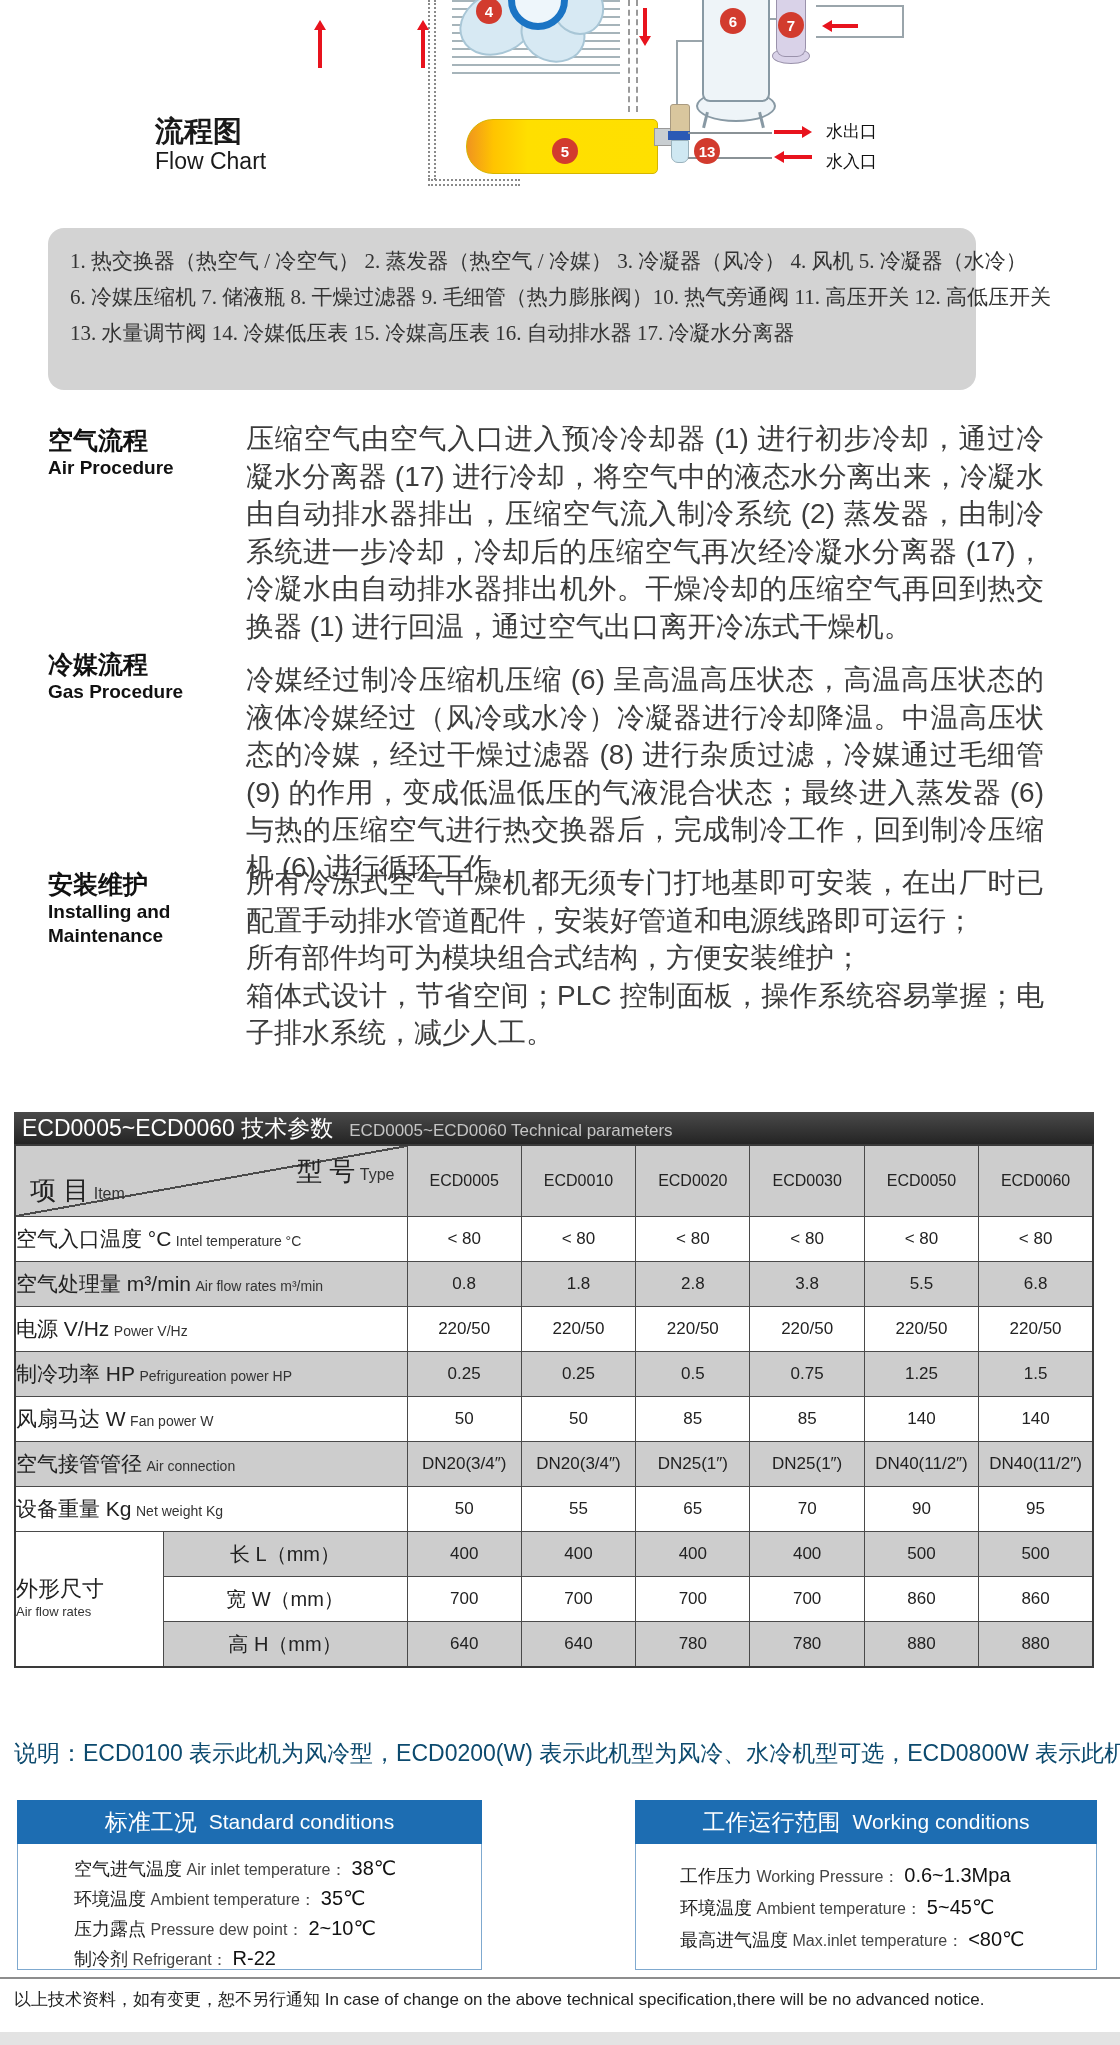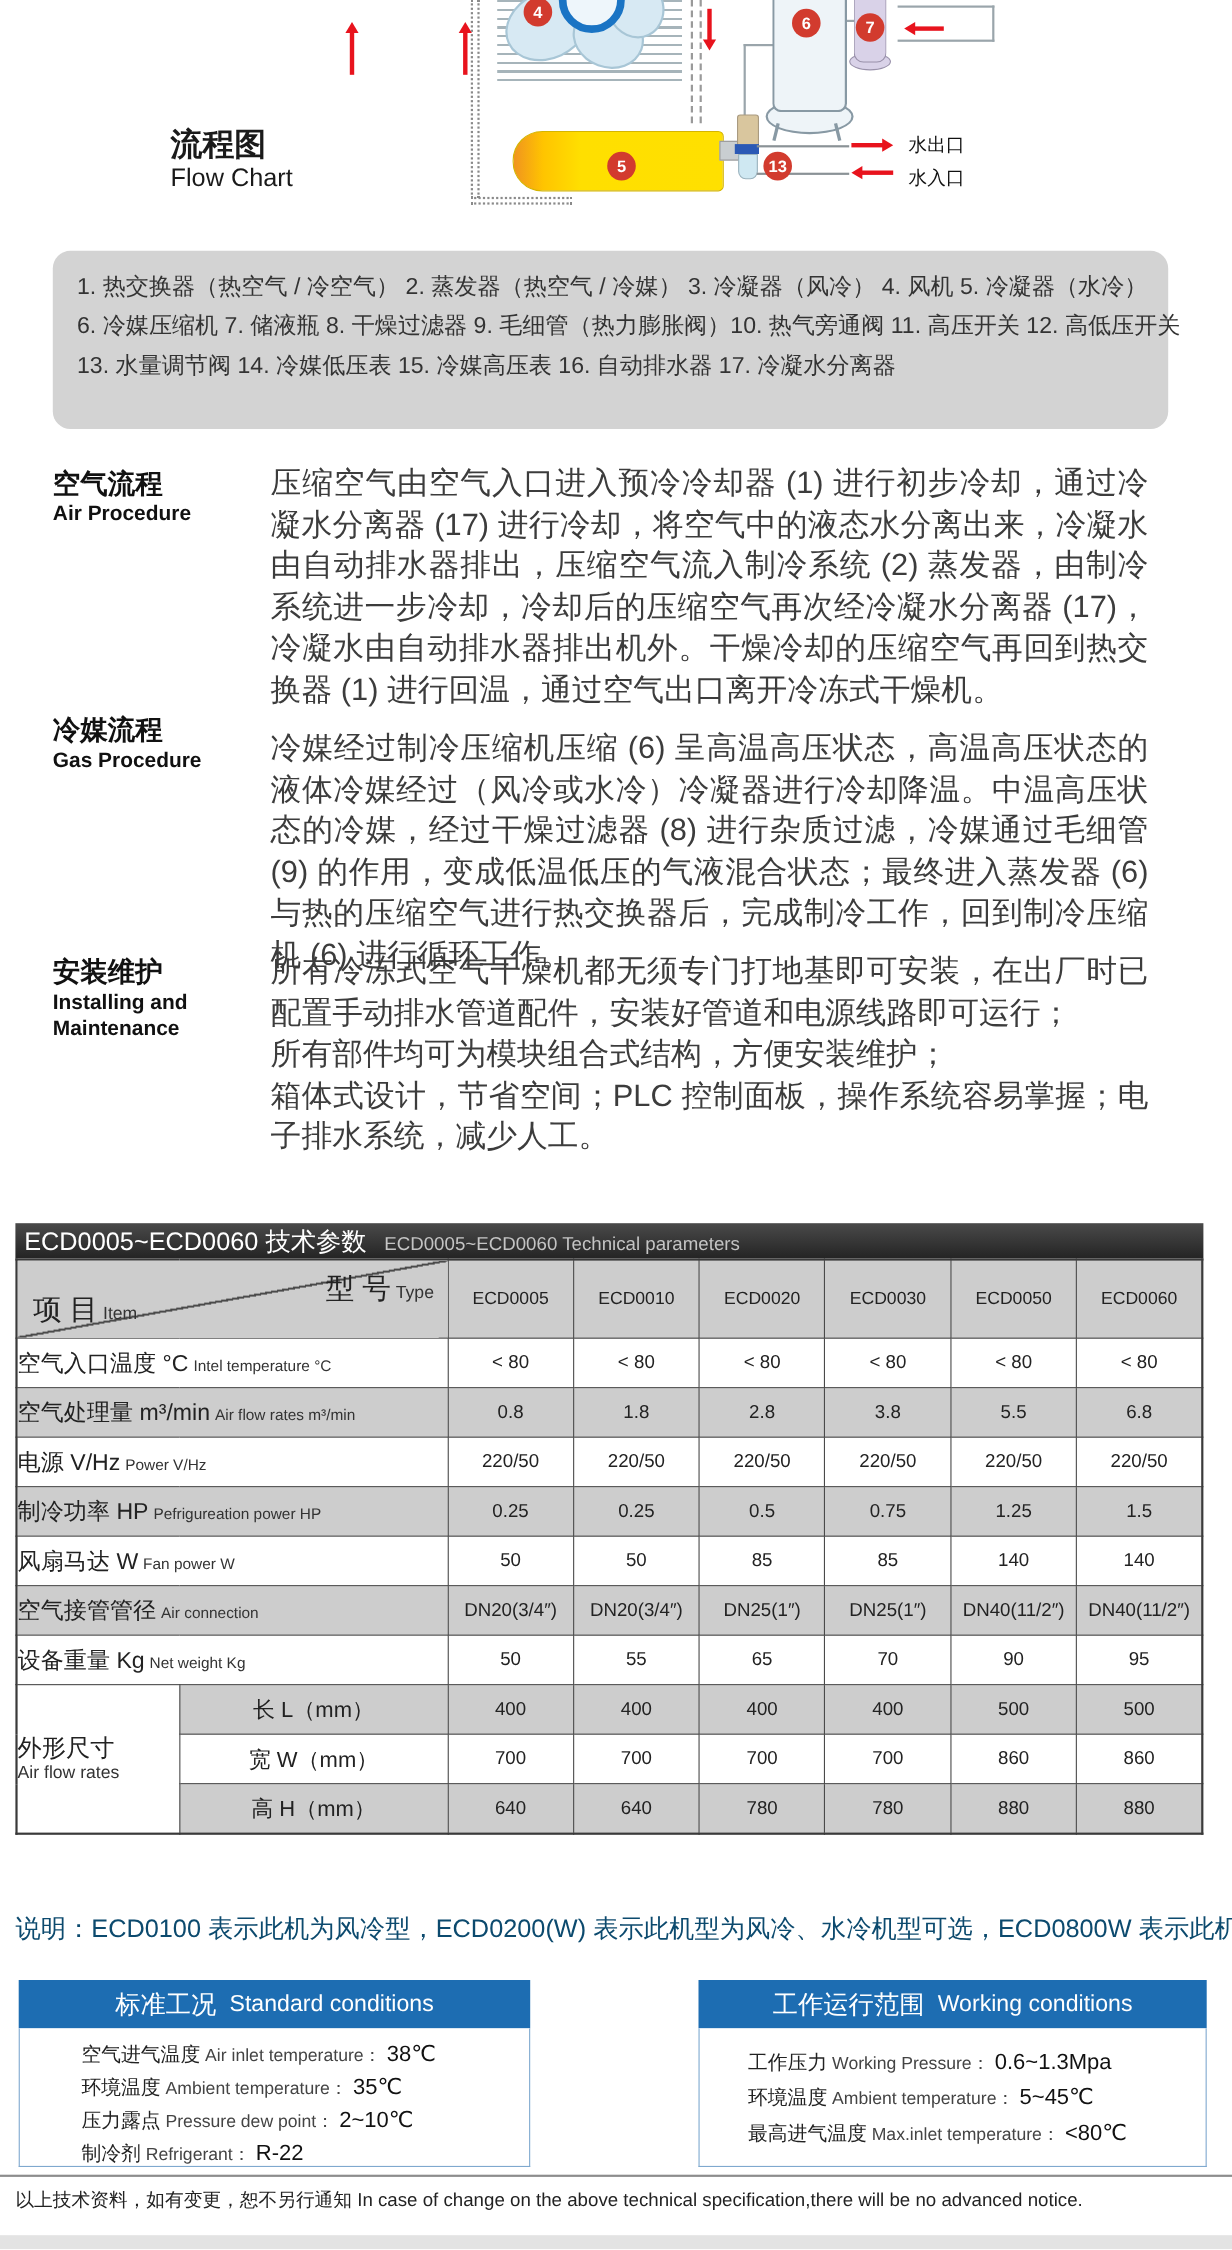--- a/index.html
+++ b/index.html
@@ -51,22 +51,22 @@
   .arrow.right::before{content:"";position:absolute;right:0;top:0;border-top:6px solid transparent;
         border-bottom:6px solid transparent;border-left:10px solid var(--red);}
   .arrow.right::after{content:"";position:absolute;left:0;top:4px;right:8px;height:4px;background:var(--red);}
   .arrow.left::before{content:"";position:absolute;left:0;top:0;border-top:6px solid transparent;
         border-bottom:6px solid transparent;border-right:10px solid var(--red);}
   .arrow.left::after{content:"";position:absolute;right:0;top:4px;left:8px;height:4px;background:var(--red);}
 
   
   .fc-title-cn{position:absolute;left:155px;top:112px;font-size:29px;font-weight:bold;color:#1a1a1a;}
   .fc-title-en{position:absolute;left:155px;top:148px;font-size:23px;color:#1a1a1a;}
-  .legend{position:absolute;left:48px;top:228px;width:1014px;height:162px;background:#d3d3d3;
-        border-radius:16px;padding:15px 0 0 22px;box-sizing:border-box;}
+  .legend{position:absolute;left:48px;top:228px;width:928px;height:162px;background:#d3d3d3;
+        border-radius:16px;padding:15px 0 0 22px;box-sizing:border-box;font-family:Liberation Serif, serif;}
   .legend div{font-size:21px;color:#333;line-height:36px;white-space:nowrap;}
 
   .sec-head{position:absolute;width:195px;}
   .sec-head .cn{font-size:25px;font-weight:bold;color:#111;line-height:28px;}
   .sec-head .en{font-size:19px;font-weight:bold;color:#111;line-height:24px;margin-top:2px;}
   .sec-body{position:absolute;left:246px;width:798px;font-size:28px;line-height:37.6px;
         color:#3c3c3c;text-align:justify;}
 
   
   .tbl-titlebar{position:absolute;left:14px;top:1112px;width:1080px;height:32px;
@@ -86,21 +86,21 @@
   td.corner .itm{position:absolute;left:14px;bottom:8px;}
   td.corner .ccn{font-size:26px;color:#222;}
   td.corner .cen{font-size:16px;color:#333;}
   td.model{height:70px;text-align:center;font-size:16px;color:#222;background:var(--gray);}
   td.item{height:44px;padding-left:10px;white-space:nowrap;overflow:hidden;}
   td.item .icn{font-size:21px;color:#222;}
   td.item .ien{font-size:14px;color:#333;}
   td.v{height:44px;text-align:center;font-size:17px;color:#222;}
   td.dimhead{text-align:left;padding-left:10px;}
   td.dimhead .dcn{font-size:22px;color:#222;line-height:26px;}
-  td.dimhead .den{font-size:16px;color:#333;line-height:20px;}
+  td.dimhead .den{font-size:13px;color:#333;line-height:20px;}
   td.sublabel{height:44px;text-align:center;font-size:20px;color:#222;}
 
   .note{position:absolute;left:14px;top:1738px;font-size:23px;color:#0c4a6e;white-space:nowrap;}
 
   
   .cond{position:absolute;top:1800px;}
   .cond .hdr{height:44px;background:var(--blue);display:flex;align-items:center;justify-content:center;}
   .cond .hdr .cn{font-size:23px;color:#fff;}
   .cond .hdr .en{font-size:21px;color:#fff;margin-left:12px;}
   .cond .bd{background:#fff;border:1px solid #7fa9cf;border-top:none;box-sizing:border-box;height:126px;}

